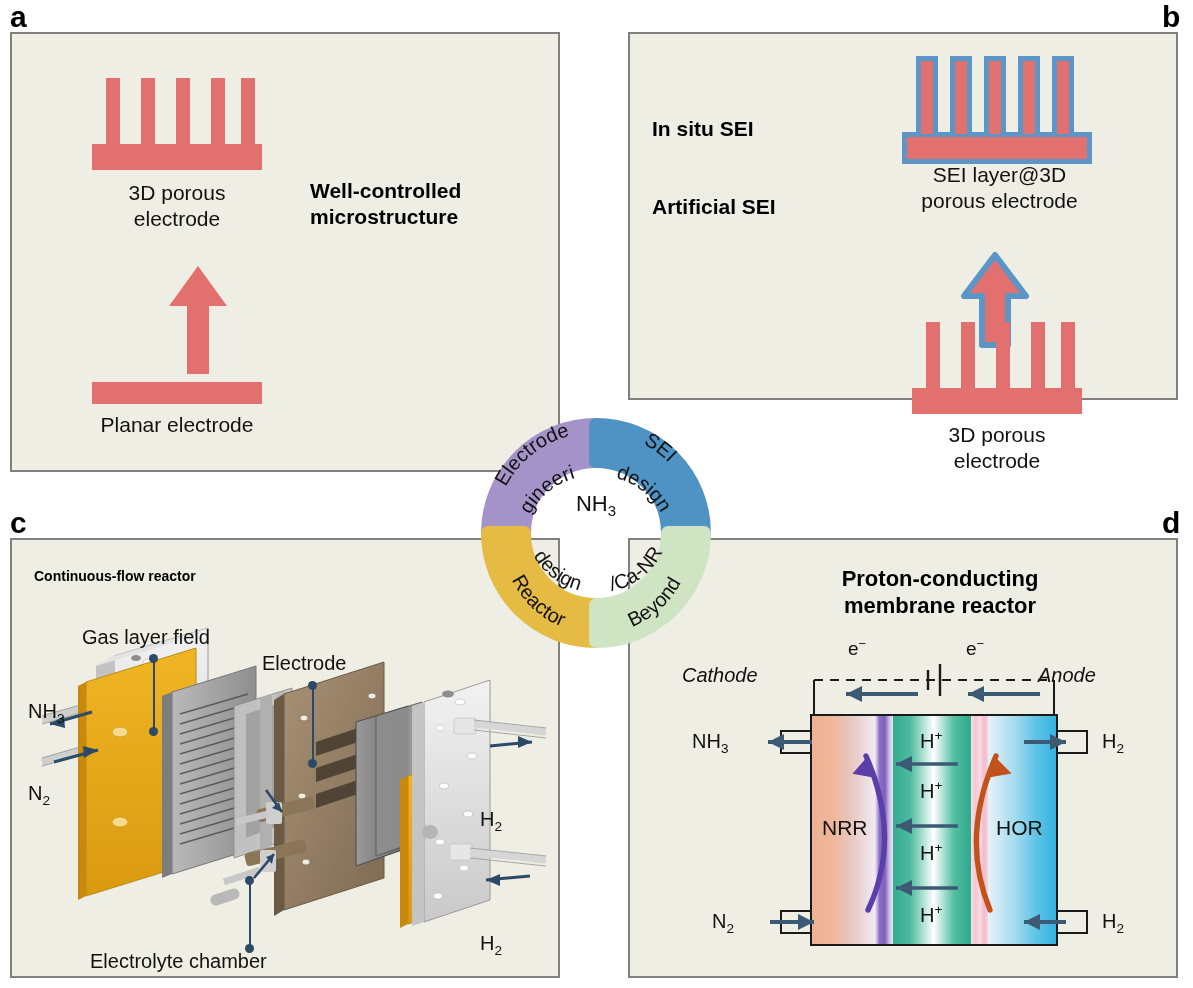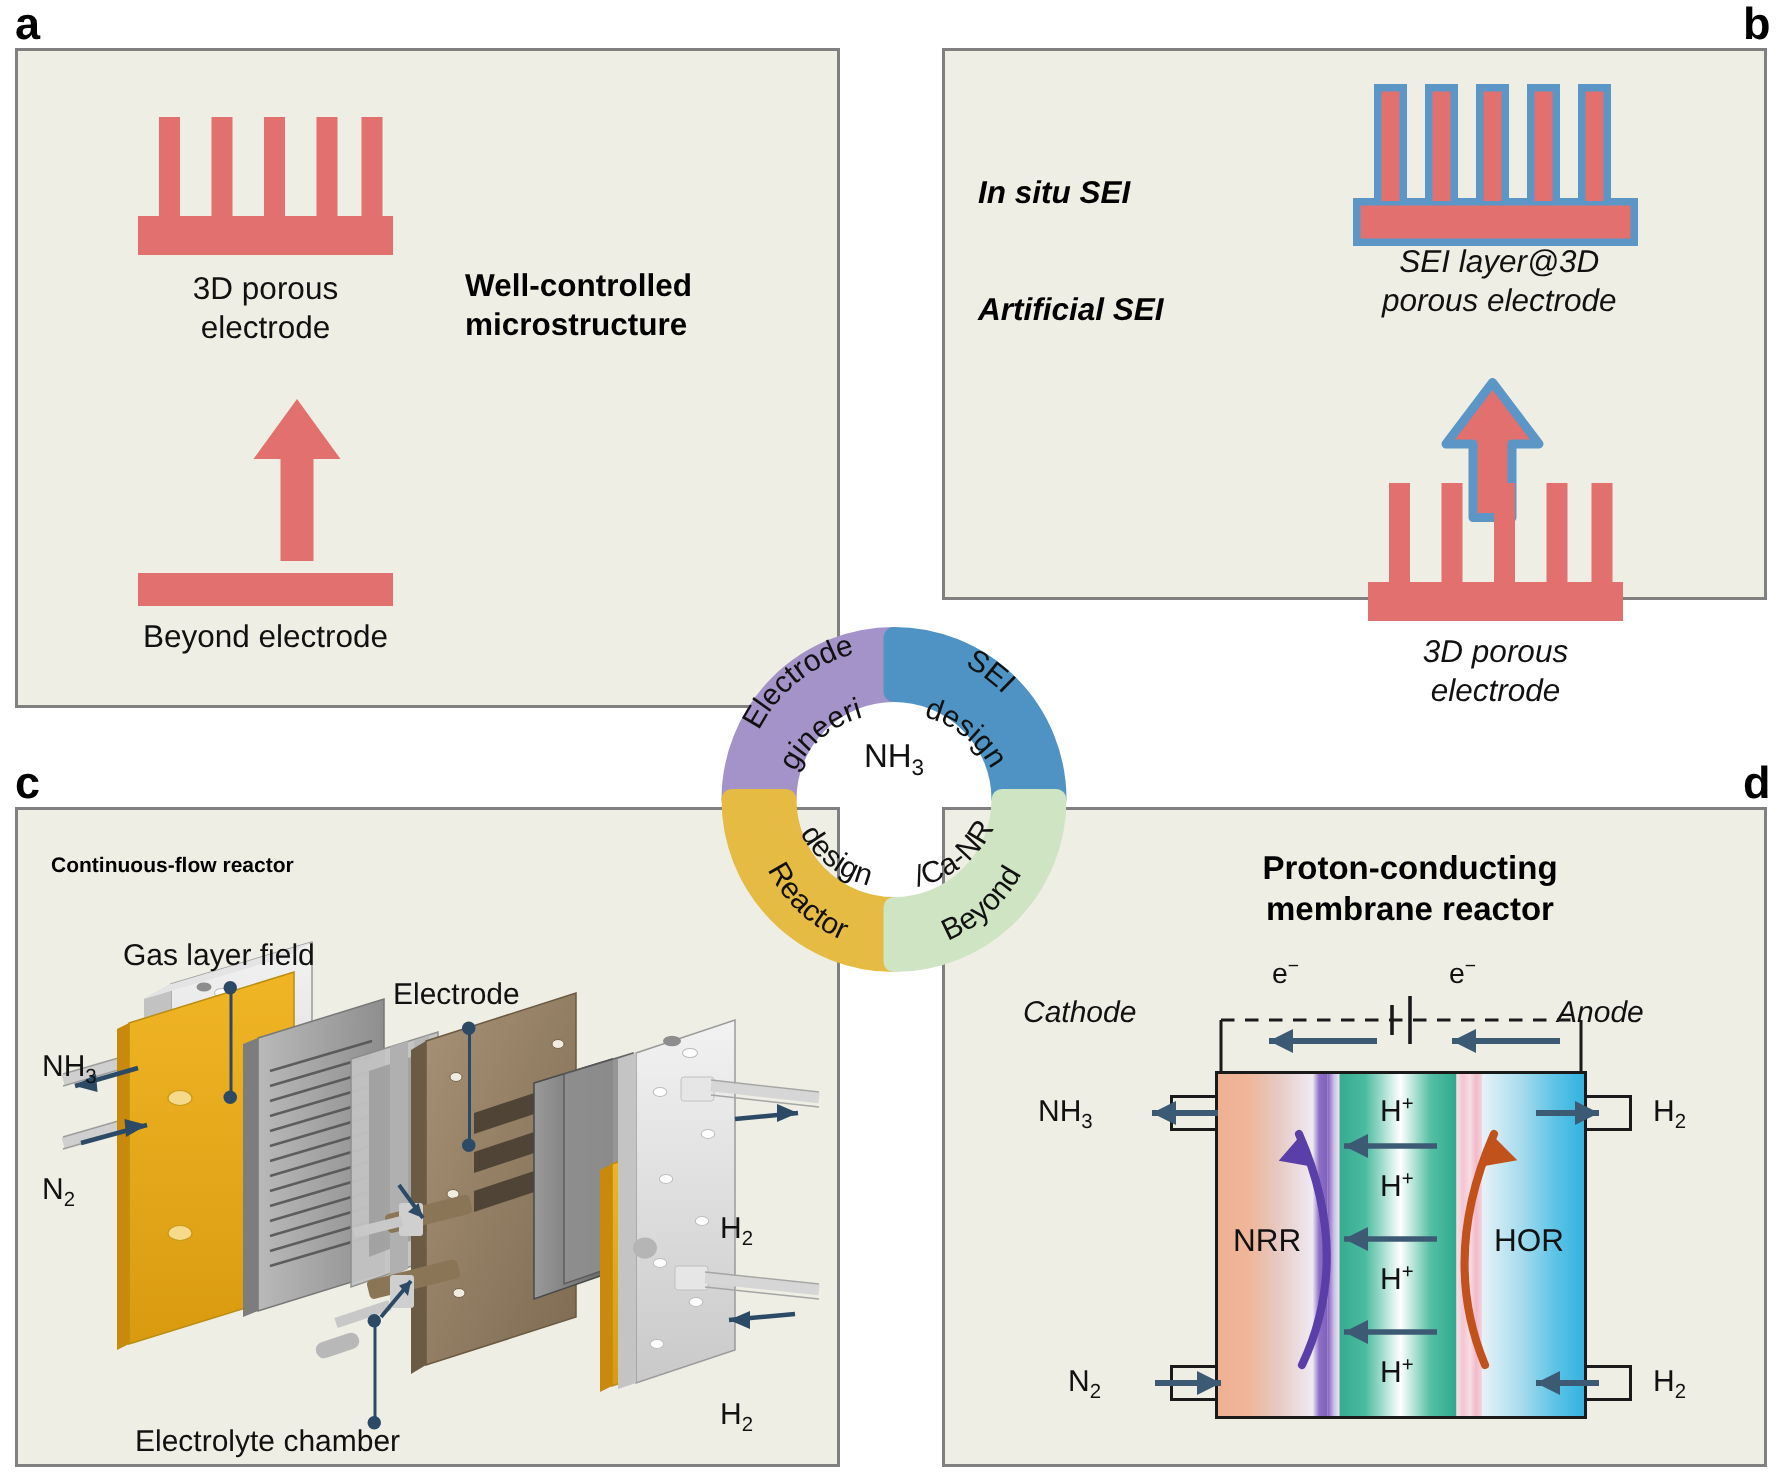--- a/index.html
+++ b/index.html
@@ -1,21 +1,21 @@
 <!DOCTYPE html>
 <html><head>
 <meta charset="utf-8">
 <style>
   html,body{margin:0;padding:0;background:#ffffff;}
   body{width:1193px;height:988px;position:relative;overflow:hidden;
        font-family:"Liberation Sans","DejaVu Sans",sans-serif;color:#111;}
 
   .panel{position:absolute;background:#eeeee4;border:2px solid #808080;box-sizing:border-box;}
   #panel-a{left:10px;  top:32px;  width:550px; height:440px;}
-  #panel-b{left:628px; top:32px;  width:550px; height:368px;font-style:italic;}
+  #panel-b{left:628px; top:32px;  width:550px; height:368px;}
   #panel-c{left:10px;  top:538px; width:550px; height:440px;}
   #panel-d{left:628px; top:538px; width:550px; height:440px;}
 
   .panel-letter{position:absolute;font-weight:bold;font-size:30px;line-height:1;color:#000;}
   #lab-a{left:10px;  top:2px;}
   #lab-b{left:1162px;top:2px;}
   #lab-c{left:10px;  top:508px;}
   #lab-d{left:1162px;top:508px;}
 
   .ttl{position:absolute;font-weight:bold;font-size:21px;line-height:1.22;color:#000;}
@@ -81,21 +81,21 @@
 
   <div class="plain" style="left:50px;top:146px;width:230px;white-space:pre-line;">3D porous
 electrode</div>
 
   <svg class="uparrow" style="left:155px;top:232px;" width="62" height="108" viewBox="0 0 62 108">
     <polygon points="31,0 60,40 42,40 42,108 20,108 20,40 2,40" fill="#e2706e"></polygon>
   </svg>
 
   <div class="bar" style="left:80px;top:348px;width:170px;height:22px;"></div>
 
-  <div class="plain" style="left:30px;top:378px;width:270px;">Beyond electrode</div>
+  <div class="plain" style="left:30px;top:378px;width:270px;">Planar electrode</div>
 
 
   <div class="ttl" style="left:298px;top:144px;width:235px;white-space:pre-line;">Well-controlled
 microstructure</div>
 </div>
 
 <div class="panel" id="panel-b">
 
   <div class="ttl" style="left:22px;top:82px;width:230px;">In situ SEI</div>
 

